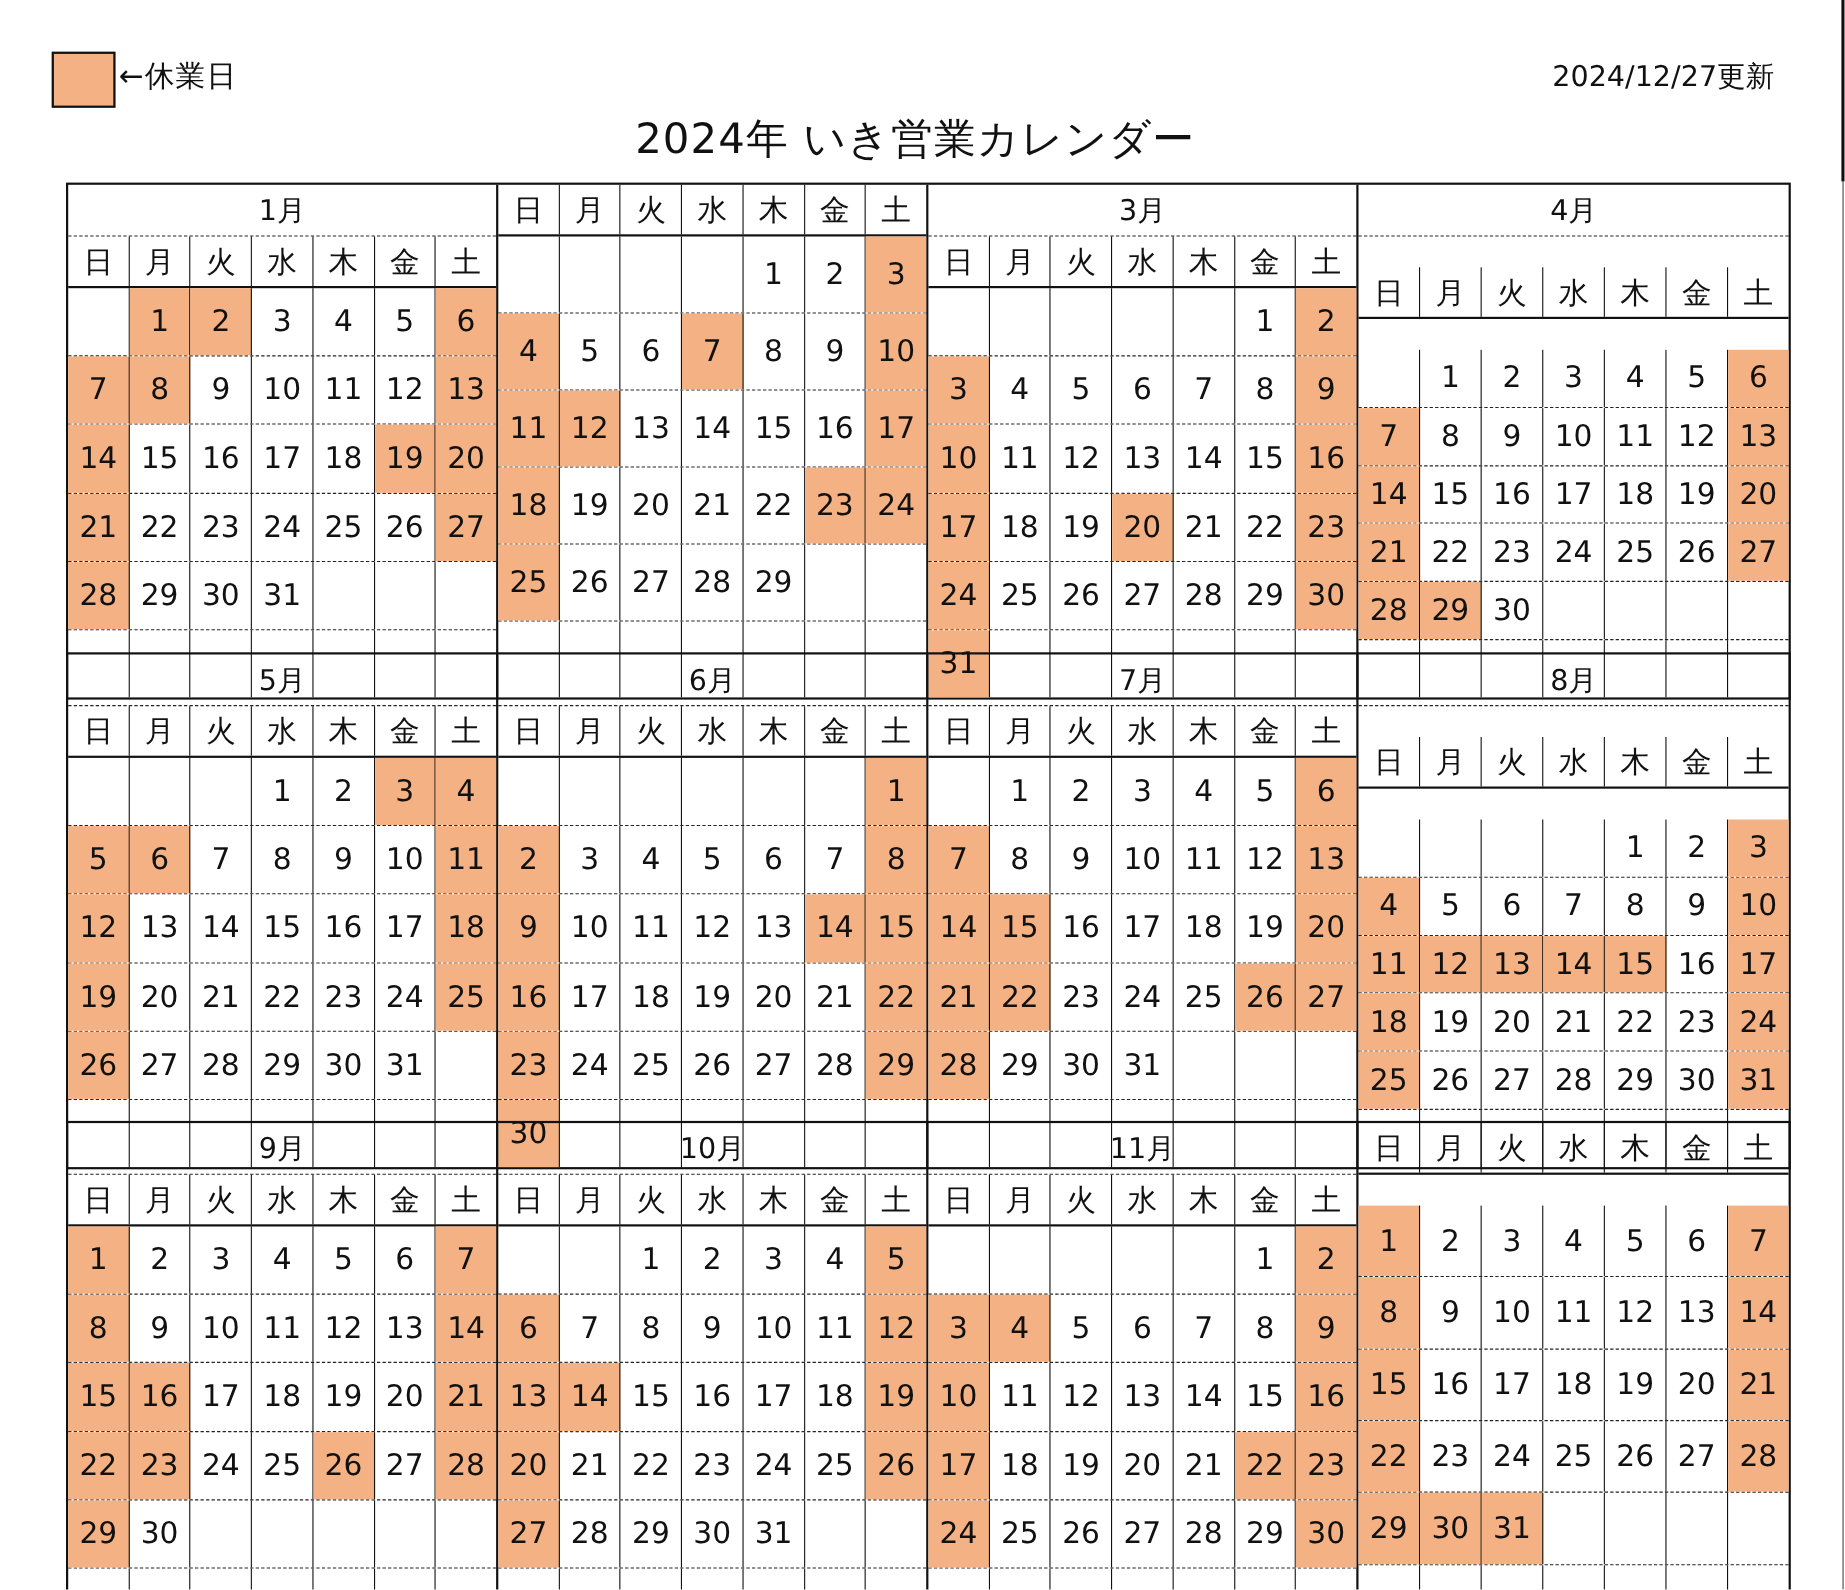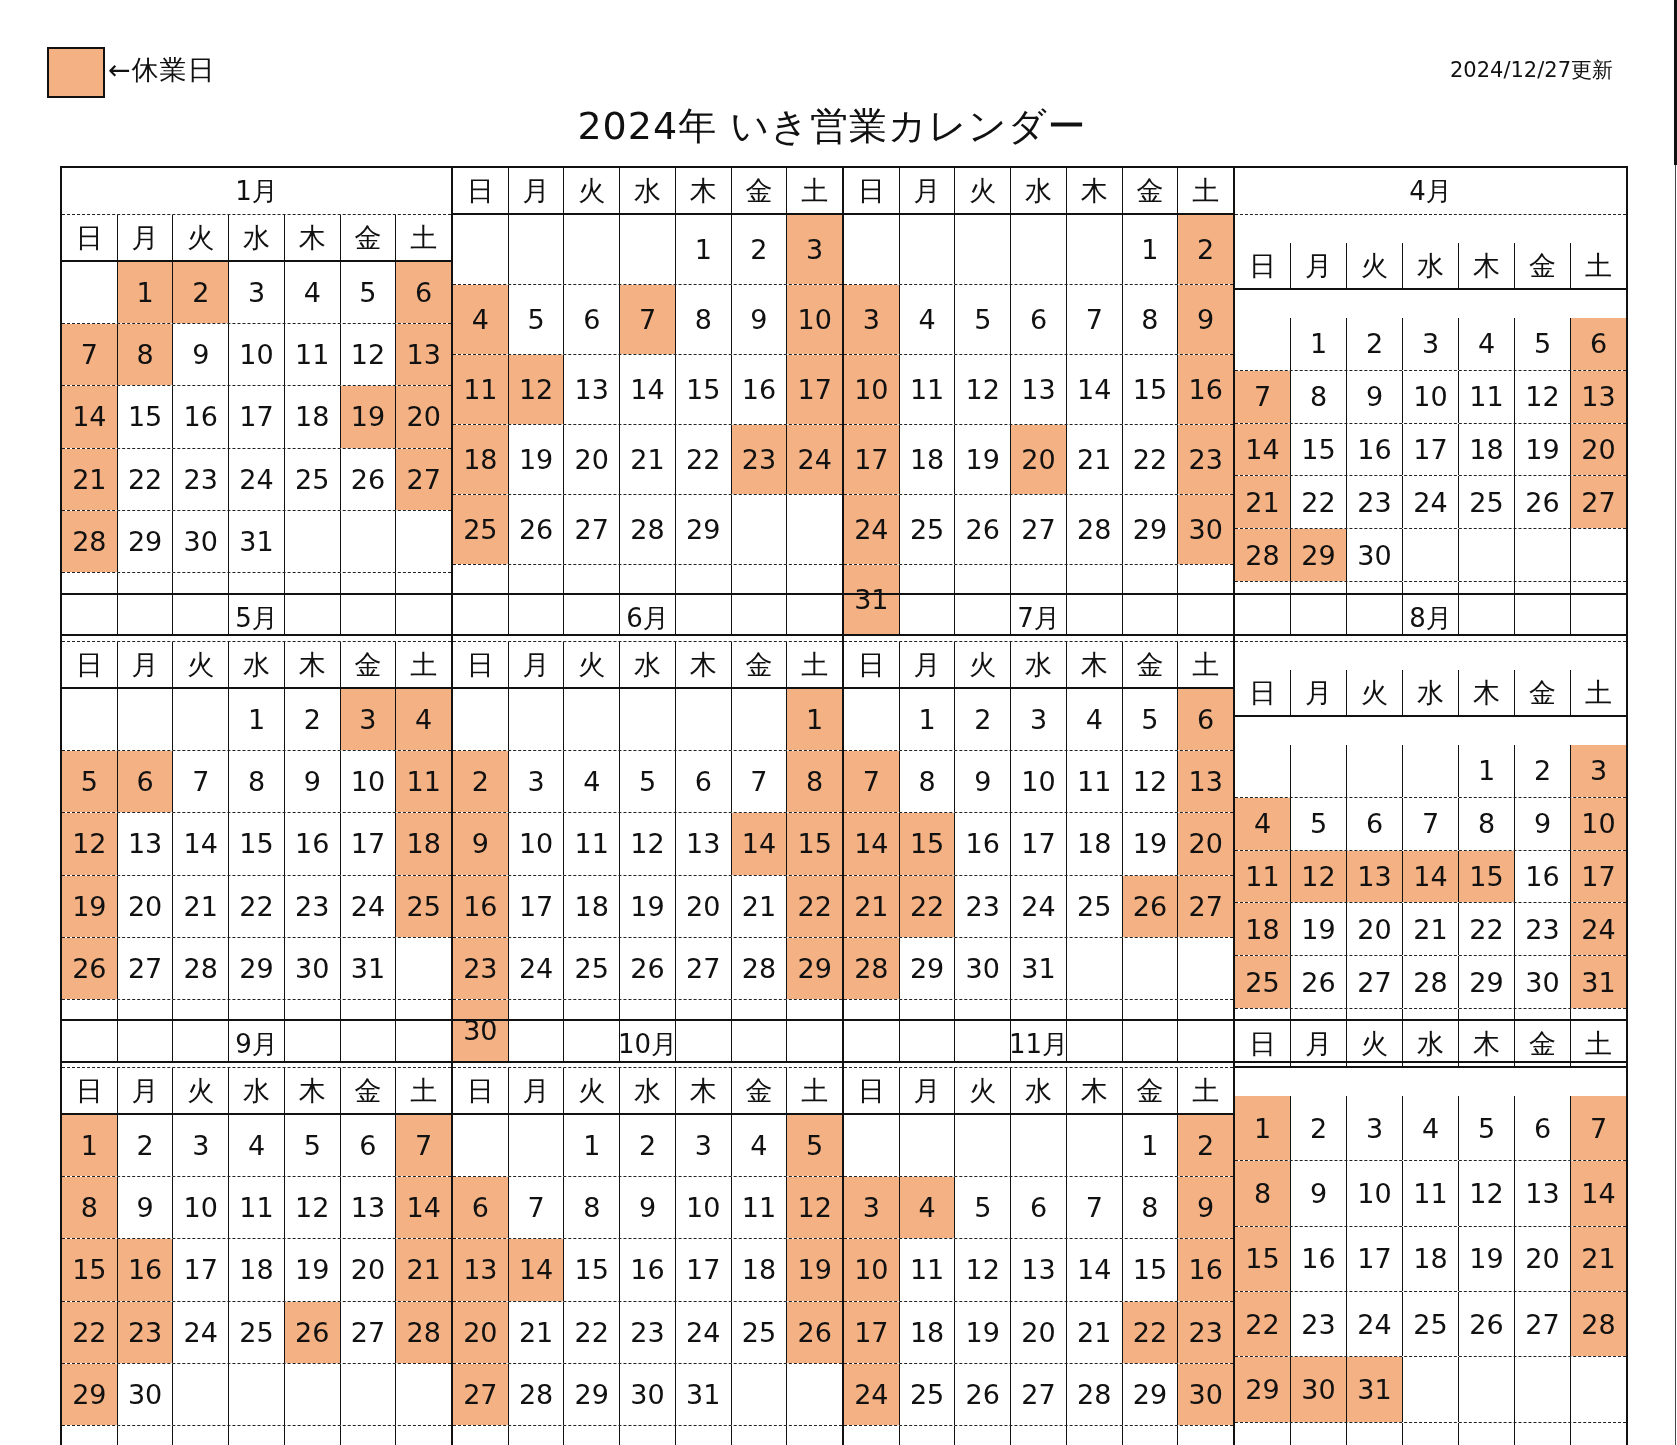--- a/index.html
+++ b/index.html
@@ -1,21 +1,21 @@
 <!DOCTYPE html>
 <html><head>
 <meta charset="utf-8">
 <style>
   html, body { margin:0; padding:0; background:#ffffff; }
   body { width:1677px; height:1445px; position:relative; overflow:hidden;
          font-family:"DejaVu Sans", "Liberation Sans", sans-serif; color:#111; }
   .legend-box { position:absolute; left:47px; top:47px; width:54px; height:47px;
                 background:#F4B183; border:2px solid #111; }
   .legend-label { position:absolute; left:108px; top:52px; font-size:27px; line-height:36px; letter-spacing:1px; }
-  .updated { position:absolute; right:64px; top:52px; font-size:21px; line-height:36px; }
+  .updated { position:absolute; right:64px; top:52px; font-size:26px; line-height:36px; }
   .title { position:absolute; left:0; width:1664px; top:100px; text-align:center;
            font-size:38px; line-height:52px; letter-spacing:1px; }
   .edge-line-top { position:absolute; left:1674px; top:0; width:3px; height:165px; background:#111; }
   .edge-line { position:absolute; left:1675px; top:165px; width:1px; height:1280px; background:#444; }
 
   .block { position:absolute; left:60px; width:1568px; height:470px;
            border:2px solid #111; box-sizing:border-box; display:flex; }
   .month { width:392px; height:100%; box-sizing:border-box; border-right:2px solid #111;
            display:flex; flex-direction:column; }
   .month:last-child { border-right:none;gap:28px; }
@@ -173,20 +173,21 @@
           <div class="day"></div>
           <div class="day"></div>
           <div class="day"></div>
           <div class="day"></div>
           <div class="day"></div>
           <div class="day"></div>
         </div>
       </div>
     </div>
     <div class="month">
+      <div class="month-name">3月</div>
       <div class="weekdays">
         <div class="wd">日</div>
         <div class="wd">月</div>
         <div class="wd">火</div>
         <div class="wd">水</div>
         <div class="wd">木</div>
         <div class="wd">金</div>
         <div class="wd">土</div>
       </div>
       <div class="rows">

